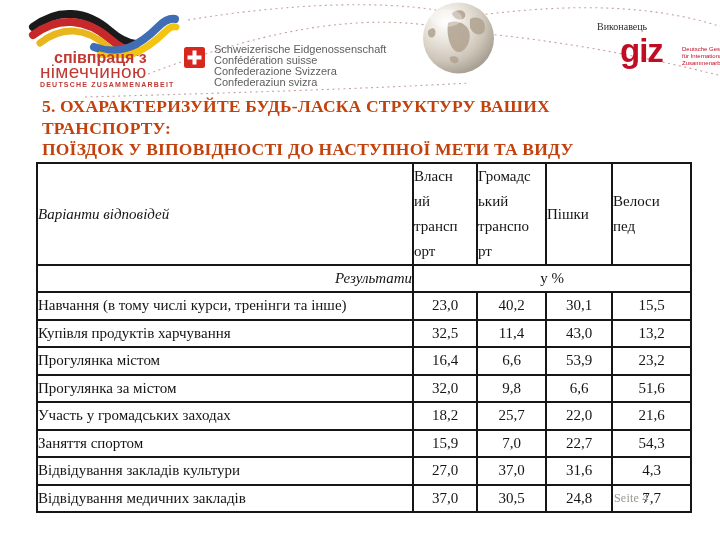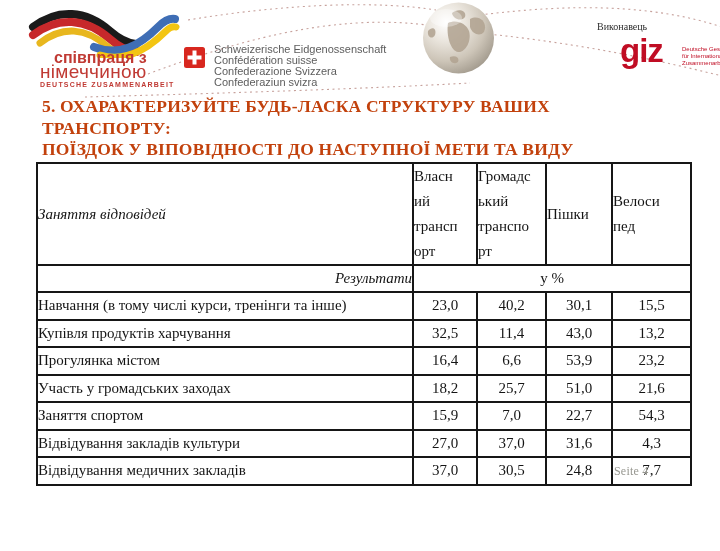--- a/index.html
+++ b/index.html
@@ -135,21 +135,21 @@
 <table class="results-table">
   <colgroup>
     <col style="width:376px">
       <col style="width:64px">
       <col style="width:69px">
     <col style="width:66px">
       <col style="width:79px">
   </colgroup>
   <tbody>
     <tr class="hdr-row">
-      <th class="answers-hdr">Заняття відповідей</th>
+      <th class="answers-hdr">Варіанти відповідей</th>
       <th>Власн
 ий
 трансп
 орт</th>
       <th>Громадс
 ький
 транспо
 рт</th>
       <th>Пішки</th>
       <th>Велоси
@@ -175,24 +175,31 @@
       <td class="cell-num">13,2</td>
     </tr>
     <tr class="data-row">
       <td class="cell-label">Прогулянка містом</td>
       <td class="cell-num">16,4</td>
       <td class="cell-num">6,6</td>
       <td class="cell-num">53,9</td>
       <td class="cell-num">23,2</td>
     </tr>
     <tr class="data-row">
+      <td class="cell-label">Прогулянка за містом</td>
+      <td class="cell-num">32,0</td>
+      <td class="cell-num">9,8</td>
+      <td class="cell-num">6,6</td>
+      <td class="cell-num">51,6</td>
+    </tr>
+    <tr class="data-row">
       <td class="cell-label">Участь у громадських заходах</td>
       <td class="cell-num">18,2</td>
       <td class="cell-num">25,7</td>
-      <td class="cell-num">51,0</td>
+      <td class="cell-num">22,0</td>
       <td class="cell-num">21,6</td>
     </tr>
     <tr class="data-row">
       <td class="cell-label">Заняття спортом</td>
       <td class="cell-num">15,9</td>
       <td class="cell-num">7,0</td>
       <td class="cell-num">22,7</td>
       <td class="cell-num">54,3</td>
     </tr>
     <tr class="data-row">

